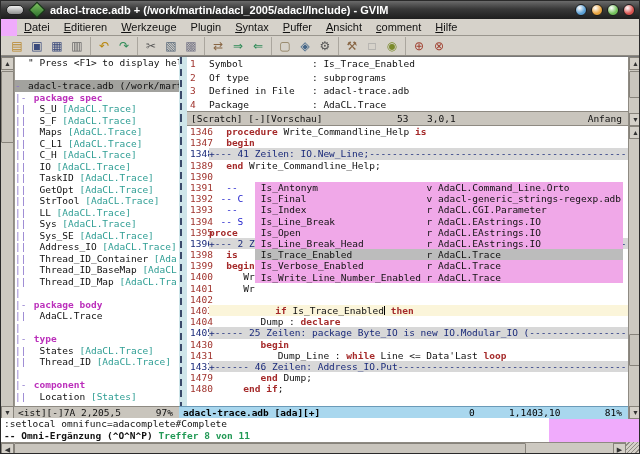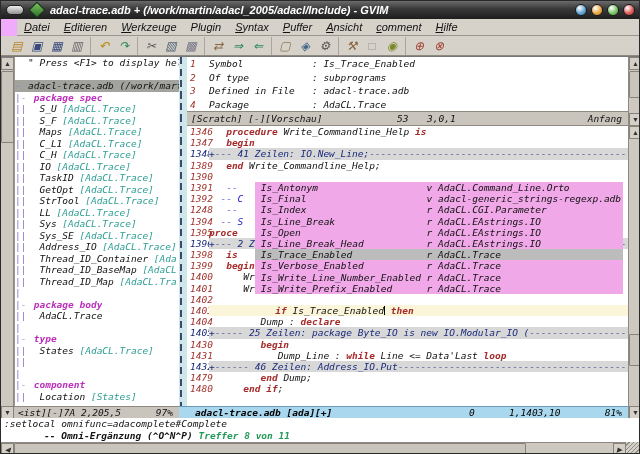--- a/index.html
+++ b/index.html
@@ -1,17 +1,17 @@
 <!DOCTYPE html>
 <html><head>
 <meta charset="utf-8">
 <style>
   html,body{margin:0;padding:0;}
   body{background:#9a968e;font-family:"Liberation Sans",sans-serif;}
-  #app{position:relative;width:640px;height:454px;background:#f0abfc;border:1px solid #2a2a2a;box-sizing:border-box;overflow:hidden;font-style:italic;}
+  #app{position:relative;width:640px;height:454px;background:#f0abfc;border:1px solid #2a2a2a;box-sizing:border-box;overflow:hidden;}
   pre{margin:0;font-family:"DejaVu Sans Mono",monospace;}
 
   
   #titlebar{position:absolute;left:0;top:0;width:640px;height:18px;background:linear-gradient(#6b6b6b,#383838 45%,#1e1e1e);display:flex;align-items:center;}
   #winmenu{width:16px;height:8px;border-radius:5px;background:linear-gradient(#f0f0f0,#909090);border:1px solid #222;margin:0 5px 0 5px;}
   #vimicon{width:10px;height:10px;background:linear-gradient(135deg,#7cc35e,#2c6e2c);transform:rotate(45deg);border:1px solid #153a15;margin:0 7px 0 2px;}
   #title-text{color:#fff;font-weight:bold;font-size:11px;white-space:nowrap;overflow:hidden;flex:1;}
   #winbuttons{display:flex;gap:4px;margin-right:6px;}
   .wbtn{width:12px;height:12px;border-radius:50%;border:1px solid #1c1c1c;box-sizing:border-box;}
 
@@ -69,27 +69,27 @@
   .cursor{display:inline-block;width:1px;height:9px;background:#000;vertical-align:-1px;}
 
   
   #pmenu{position:absolute;left:254px;top:125px;width:368px;background:#f0a8e8;z-index:5;}
   .pmitem{height:11.2px;line-height:11.2px;font-size:9.5px;font-family:"DejaVu Sans Mono",monospace;color:#111;white-space:pre;overflow:hidden;}
   .pmitem.sel{background:#bcbcbc;}
 
   
   #editor-status{position:absolute;left:178px;top:349px;width:449px;height:13px;background:#a9d7ee;border-top:1px solid #6a9ab8;font-family:"DejaVu Sans Mono",monospace;font-size:9.5px;line-height:12px;color:#000;box-sizing:border-box;}
   #editor-status span{position:absolute;top:0;}
-  #editor-status .fname{font-weight:bold;left:16px;}
-
-  
-  #cmdarea{position:absolute;left:0;top:417px;width:640px;height:24px;background:#fff;font-family:"DejaVu Sans Mono",monospace;font-size:9.5px;color:#111;}
+  #editor-status .fname{font-weight:bold;left:4px;}
+
+  
+  #cmdarea{position:absolute;left:0;top:417px;width:548px;height:24px;background:#fff;font-family:"DejaVu Sans Mono",monospace;font-size:9.5px;color:#111;}
   #cmdline{height:12px;line-height:12px;white-space:pre;padding-left:3px;}
   #msgline{height:12px;line-height:12px;white-space:pre;padding-left:3px;}
-  #msgline .mode{font-weight:bold;margin-left:40px;}
+  #msgline .mode{font-weight:bold;}
   #msgline .match{color:#229955;font-weight:bold;}
 
   
   #hscroll{position:absolute;left:0;top:441px;width:640px;height:13px;background:#cdc9c1;border-top:1px solid #8e8a82;}
   #grip{position:absolute;right:0;top:441px;width:13px;height:13px;background:repeating-linear-gradient(135deg,#d4d0c8 0 2px,#908c84 2px 3px);}
 </style>
 </head>
 <body>
 
 <div id="app">
@@ -223,21 +223,21 @@
         <div class="tlrow"><span class="tlfold">||</span><pre class="tltext">  Address_IO <span class="tl-ref">[AdaCL.Trace]</span></pre></div>
         <div class="tlrow"><span class="tlfold">||</span><pre class="tltext">  Thread_ID_Container <span class="tl-ref">[Ada</span></pre></div>
         <div class="tlrow"><span class="tlfold">||</span><pre class="tltext">  Thread_ID_BaseMap <span class="tl-ref">[AdaCL</span></pre></div>
         <div class="tlrow"><span class="tlfold">||</span><pre class="tltext">  Thread_ID_Map <span class="tl-ref">[AdaCL.Tra</span></pre></div>
         <div class="tlrow"><span class="tlfold">|</span><pre class="tltext"></pre></div>
         <div class="tlrow"><span class="tlfold">|-</span><pre class="tltext tl-section"> package body</pre></div>
         <div class="tlrow"><span class="tlfold">||</span><pre class="tltext">  AdaCL.Trace</pre></div>
         <div class="tlrow"><span class="tlfold">|</span><pre class="tltext"></pre></div>
         <div class="tlrow"><span class="tlfold">|-</span><pre class="tltext tl-section"> type</pre></div>
         <div class="tlrow"><span class="tlfold">||</span><pre class="tltext">  States <span class="tl-ref">[AdaCL.Trace]</span></pre></div>
-        <div class="tlrow"><span class="tlfold">||</span></div>
+        <div class="tlrow"><span class="tlfold">||</span><pre class="tltext">  Thread_ID <span class="tl-ref">[AdaCL.Trace]</span></pre></div>
         <div class="tlrow"><span class="tlfold">|</span><pre class="tltext"></pre></div>
         <div class="tlrow"><span class="tlfold">|-</span><pre class="tltext tl-section"> component</pre></div>
         <div class="tlrow"><span class="tlfold">||</span><pre class="tltext">  Location <span class="tl-ref">[States]</span></pre></div>
       </div>
     <div id="taglist-status">
       <span style="padding-left:4px;">&lt;ist][-]7A  2,205,5</span>
       <span class="pct">97%</span>
     </div>
 
     <div id="vsep">
@@ -292,21 +292,21 @@
         </div>
         <div class="edrow">
           <span class="lnum">1391</span>
           <pre class="edtext"><span class="cm">   --</span></pre>
         </div>
         <div class="edrow">
           <span class="lnum">1392</span>
           <pre class="edtext"><span class="cm">  -- C</span></pre>
         </div>
         <div class="edrow">
-          <span class="lnum">1248</span>
+          <span class="lnum">1393</span>
           <pre class="edtext"><span class="cm">   --</span></pre>
         </div>
         <div class="edrow">
           <span class="lnum">1394</span>
           <pre class="edtext"><span class="cm">  -- S</span></pre>
         </div>
         <div class="edrow">
           <span class="lnum">1395</span>
           <pre class="edtext"><span class="kw">proce</span></pre>
         </div>
@@ -371,21 +371,20 @@
     <div id="pmenu">
         <pre class="pmitem"> Is_Antonym                   v AdaCL.Command_Line.Orto</pre>
         <pre class="pmitem"> Is_Final                     v adacl-generic_strings-regexp.adb</pre>
         <pre class="pmitem"> Is_Index                     r AdaCL.CGI.Parameter</pre>
         <pre class="pmitem"> Is_Line_Break                r AdaCL.EAstrings.IO</pre>
         <pre class="pmitem"> Is_Open                      r AdaCL.EAstrings.IO</pre>
         <pre class="pmitem"> Is_Line_Break_Head           r AdaCL.EAstrings.IO</pre>
         <pre class="pmitem sel"> Is_Trace_Enabled             r AdaCL.Trace</pre>
         <pre class="pmitem"> Is_Verbose_Enabled           r AdaCL.Trace</pre>
         <pre class="pmitem"> Is_Write_Line_Number_Enabled r AdaCL.Trace</pre>
-        <pre class="pmitem"> Is_Write_Prefix_Enabled      r AdaCL.Trace</pre>
       </div>
 
     <div class="sb" style="left:627px;top:0;width:13px;height:69px;border-left:1px solid #8e8a82;box-sizing:border-box;">
       <div class="sbbtn" style="left:0;top:0;">▲</div>
       <div class="sbthumb" style="top:14px;height:27px;"></div>
       <div class="sbbtn" style="left:0;top:56px;">▼</div>
     </div>
 
     <div class="sb" style="left:627px;top:69px;width:13px;height:293px;border-left:1px solid #8e8a82;box-sizing:border-box;">
       <div class="sbbtn" style="left:0;top:0;">▲</div>

